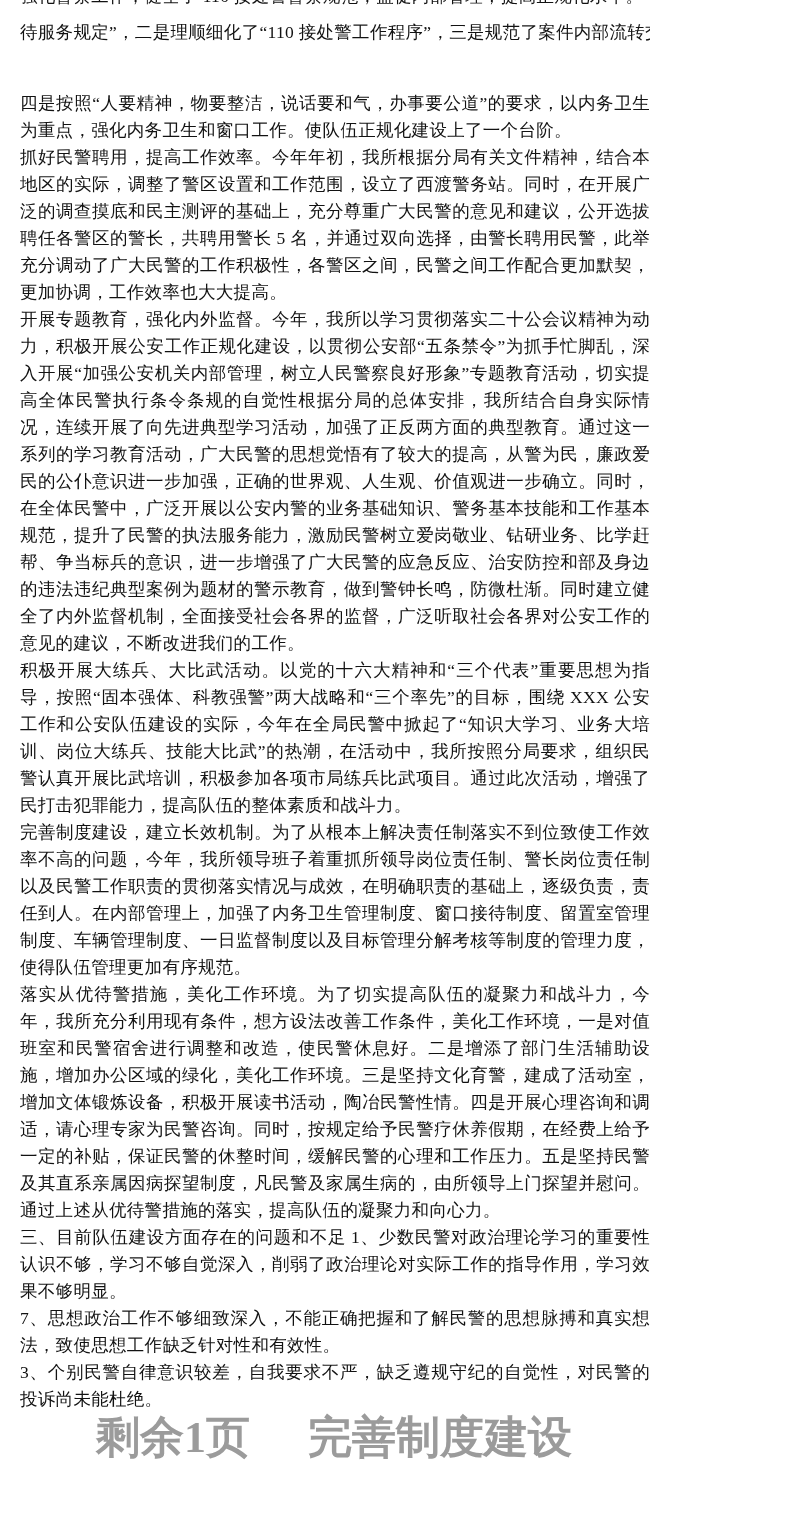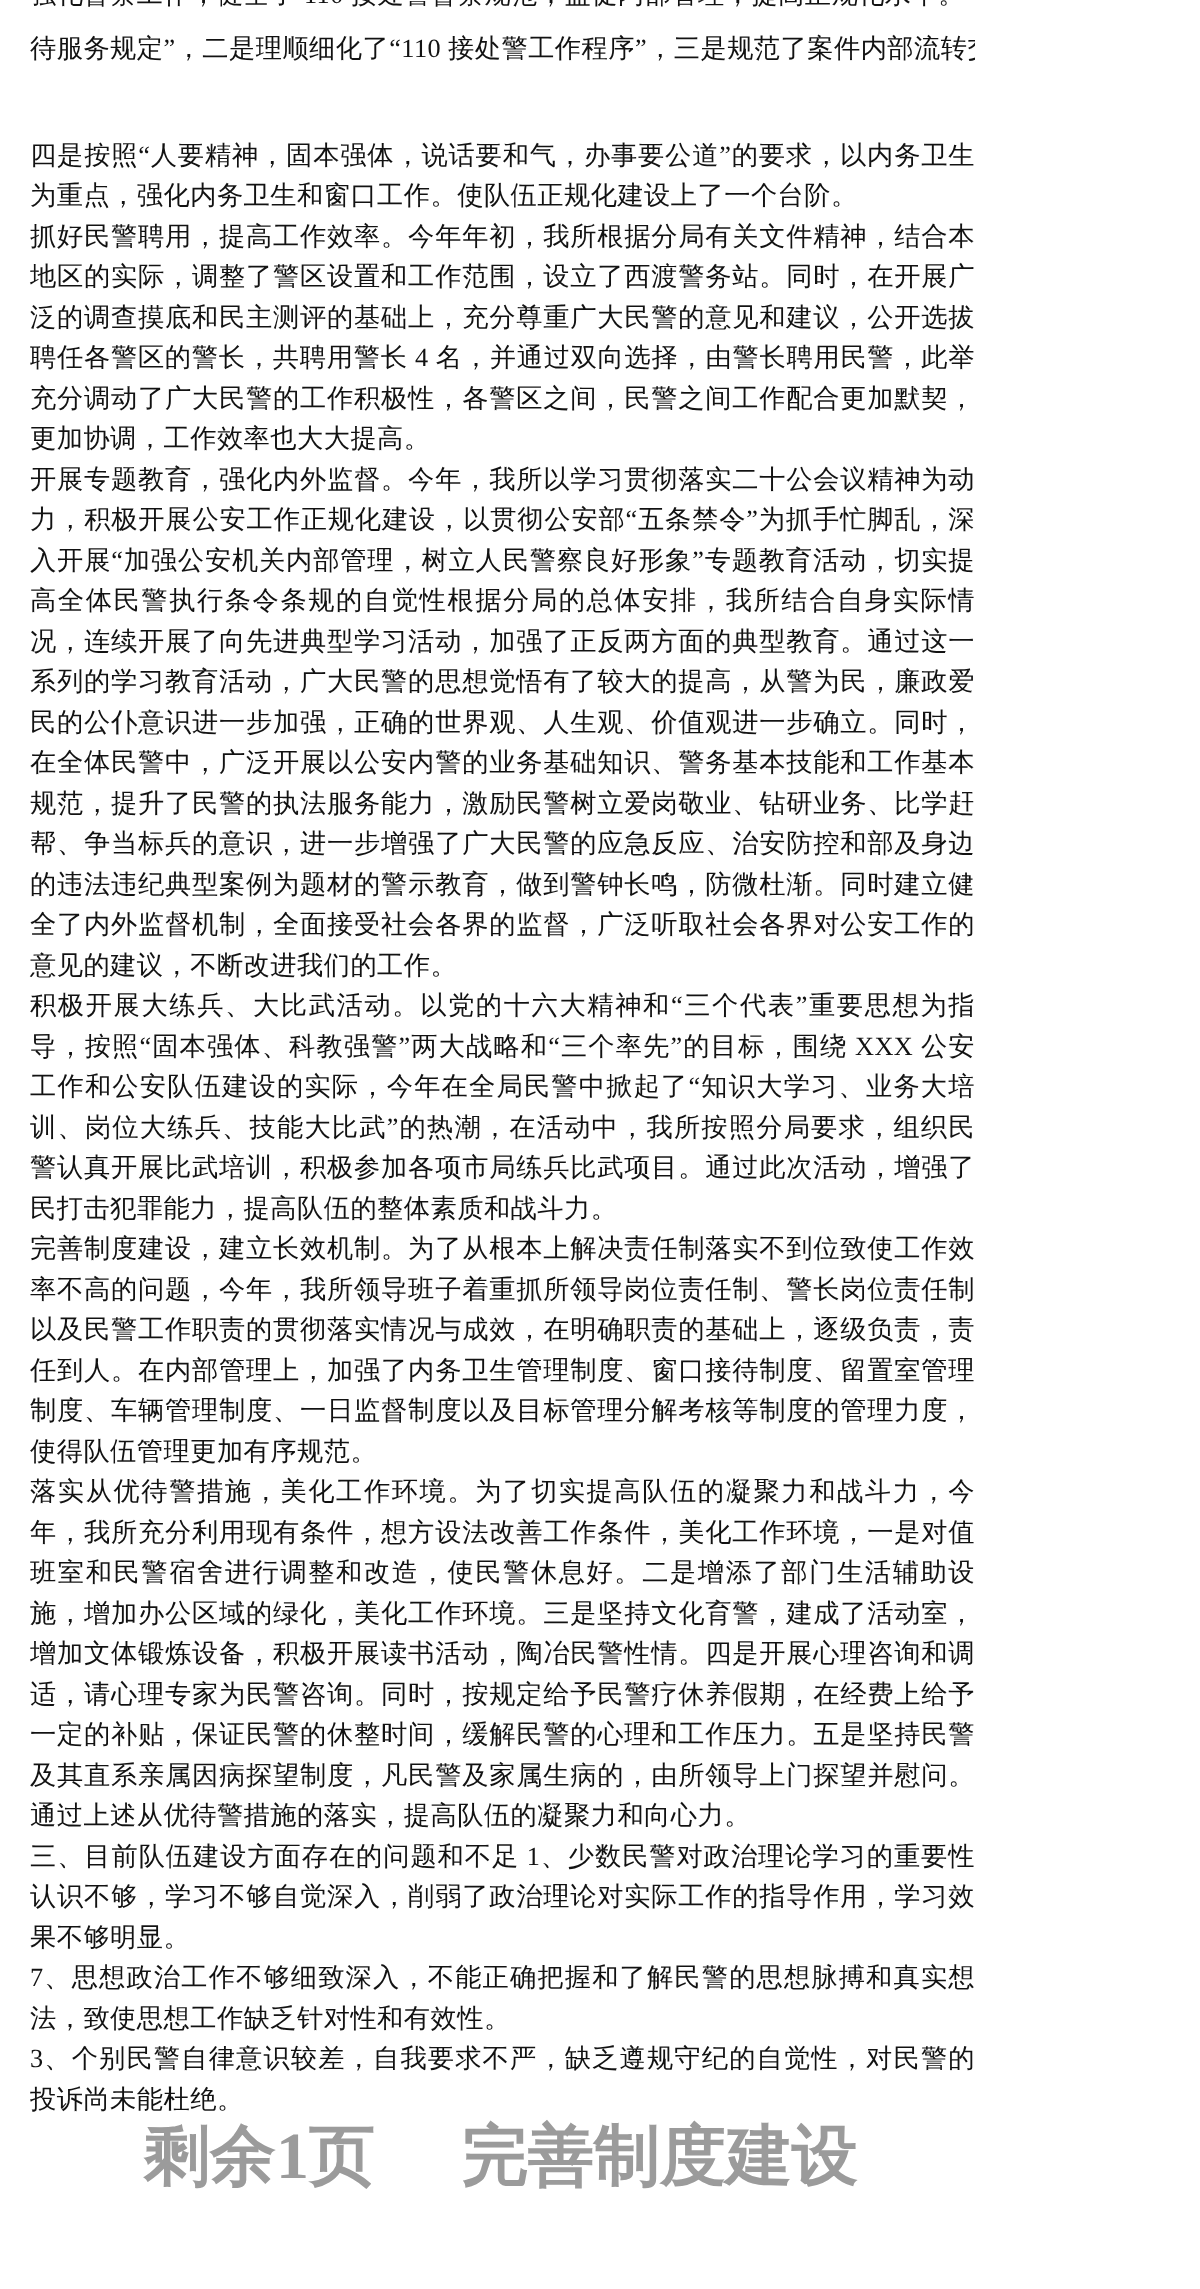--- a/index.html
+++ b/index.html
@@ -67,22 +67,22 @@
 
 <div class="page">
 
   <div class="content">
 
     <div class="top-clipped-line">强化督察工作，健全了 110 接处警督察规范，监促内部管理，提高正规化水平。一是完善了“窗口接</div>
 
     <div class="top-line-2">待服务规定”，二是理顺细化了“110 接处警工作程序”，三是规范了案件内部流转交接程序。</div>
 
     <div class="body-paragraphs">
-      <p>四是按照“人要精神，固本强体，说话要和气，办事要公道”的要求，以内务卫生为重点，强化内务卫生和窗口工作。使队伍正规化建设上了一个台阶。</p>
-      <p>抓好民警聘用，提高工作效率。今年年初，我所根据分局有关文件精神，结合本地区的实际，调整了警区设置和工作范围，设立了西渡警务站。同时，在开展广泛的调查摸底和民主测评的基础上，充分尊重广大民警的意见和建议，公开选拔聘任各警区的警长，共聘用警长 4 名，并通过双向选择，由警长聘用民警，此举充分调动了广大民警的工作积极性，各警区之间，民警之间工作配合更加默契，更加协调，工作效率也大大提高。</p>
+      <p>四是按照“人要精神，物要整洁，说话要和气，办事要公道”的要求，以内务卫生为重点，强化内务卫生和窗口工作。使队伍正规化建设上了一个台阶。</p>
+      <p>抓好民警聘用，提高工作效率。今年年初，我所根据分局有关文件精神，结合本地区的实际，调整了警区设置和工作范围，设立了西渡警务站。同时，在开展广泛的调查摸底和民主测评的基础上，充分尊重广大民警的意见和建议，公开选拔聘任各警区的警长，共聘用警长 5 名，并通过双向选择，由警长聘用民警，此举充分调动了广大民警的工作积极性，各警区之间，民警之间工作配合更加默契，更加协调，工作效率也大大提高。</p>
       <p>开展专题教育，强化内外监督。今年，我所以学习贯彻落实二十公会议精神为动力，积极开展公安工作正规化建设，以贯彻公安部“五条禁令”为抓手忙脚乱，深入开展“加强公安机关内部管理，树立人民警察良好形象”专题教育活动，切实提高全体民警执行条令条规的自觉性根据分局的总体安排，我所结合自身实际情况，连续开展了向先进典型学习活动，加强了正反两方面的典型教育。通过这一系列的学习教育活动，广大民警的思想觉悟有了较大的提高，从警为民，廉政爱民的公仆意识进一步加强，正确的世界观、人生观、价值观进一步确立。同时，在全体民警中，广泛开展以公安内警的业务基础知识、警务基本技能和工作基本规范，提升了民警的执法服务能力，激励民警树立爱岗敬业、钻研业务、比学赶帮、争当标兵的意识，进一步增强了广大民警的应急反应、治安防控和部及身边的违法违纪典型案例为题材的警示教育，做到警钟长鸣，防微杜渐。同时建立健全了内外监督机制，全面接受社会各界的监督，广泛听取社会各界对公安工作的意见的建议，不断改进我们的工作。</p>
       <p>积极开展大练兵、大比武活动。以党的十六大精神和“三个代表”重要思想为指导，按照“固本强体、科教强警”两大战略和“三个率先”的目标，围绕 XXX 公安工作和公安队伍建设的实际，今年在全局民警中掀起了“知识大学习、业务大培训、岗位大练兵、技能大比武”的热潮，在活动中，我所按照分局要求，组织民警认真开展比武培训，积极参加各项市局练兵比武项目。通过此次活动，增强了民打击犯罪能力，提高队伍的整体素质和战斗力。</p>
       <p>完善制度建设，建立长效机制。为了从根本上解决责任制落实不到位致使工作效率不高的问题，今年，我所领导班子着重抓所领导岗位责任制、警长岗位责任制以及民警工作职责的贯彻落实情况与成效，在明确职责的基础上，逐级负责，责任到人。在内部管理上，加强了内务卫生管理制度、窗口接待制度、留置室管理制度、车辆管理制度、一日监督制度以及目标管理分解考核等制度的管理力度，使得队伍管理更加有序规范。</p>
       <p>落实从优待警措施，美化工作环境。为了切实提高队伍的凝聚力和战斗力，今年，我所充分利用现有条件，想方设法改善工作条件，美化工作环境，一是对值班室和民警宿舍进行调整和改造，使民警休息好。二是增添了部门生活辅助设施，增加办公区域的绿化，美化工作环境。三是坚持文化育警，建成了活动室，增加文体锻炼设备，积极开展读书活动，陶冶民警性情。四是开展心理咨询和调适，请心理专家为民警咨询。同时，按规定给予民警疗休养假期，在经费上给予一定的补贴，保证民警的休整时间，缓解民警的心理和工作压力。五是坚持民警及其直系亲属因病探望制度，凡民警及家属生病的，由所领导上门探望并慰问。通过上述从优待警措施的落实，提高队伍的凝聚力和向心力。</p>
 
       <p><span class="section-heading">三、目前队伍建设方面存在的问题和不足</span><span>  1、少数民警对政治理论学习的重要性认识不够，学习不够自觉深入，削弱了政治理论对实际工作的指导作用，学习效果不够明显。</span></p>
 
       <p>7、思想政治工作不够细致深入，不能正确把握和了解民警的思想脉搏和真实想法，致使思想工作缺乏针对性和有效性。</p>
       <p>3、个别民警自律意识较差，自我要求不严，缺乏遵规守纪的自觉性，对民警的投诉尚未能杜绝。</p>
     </div>

